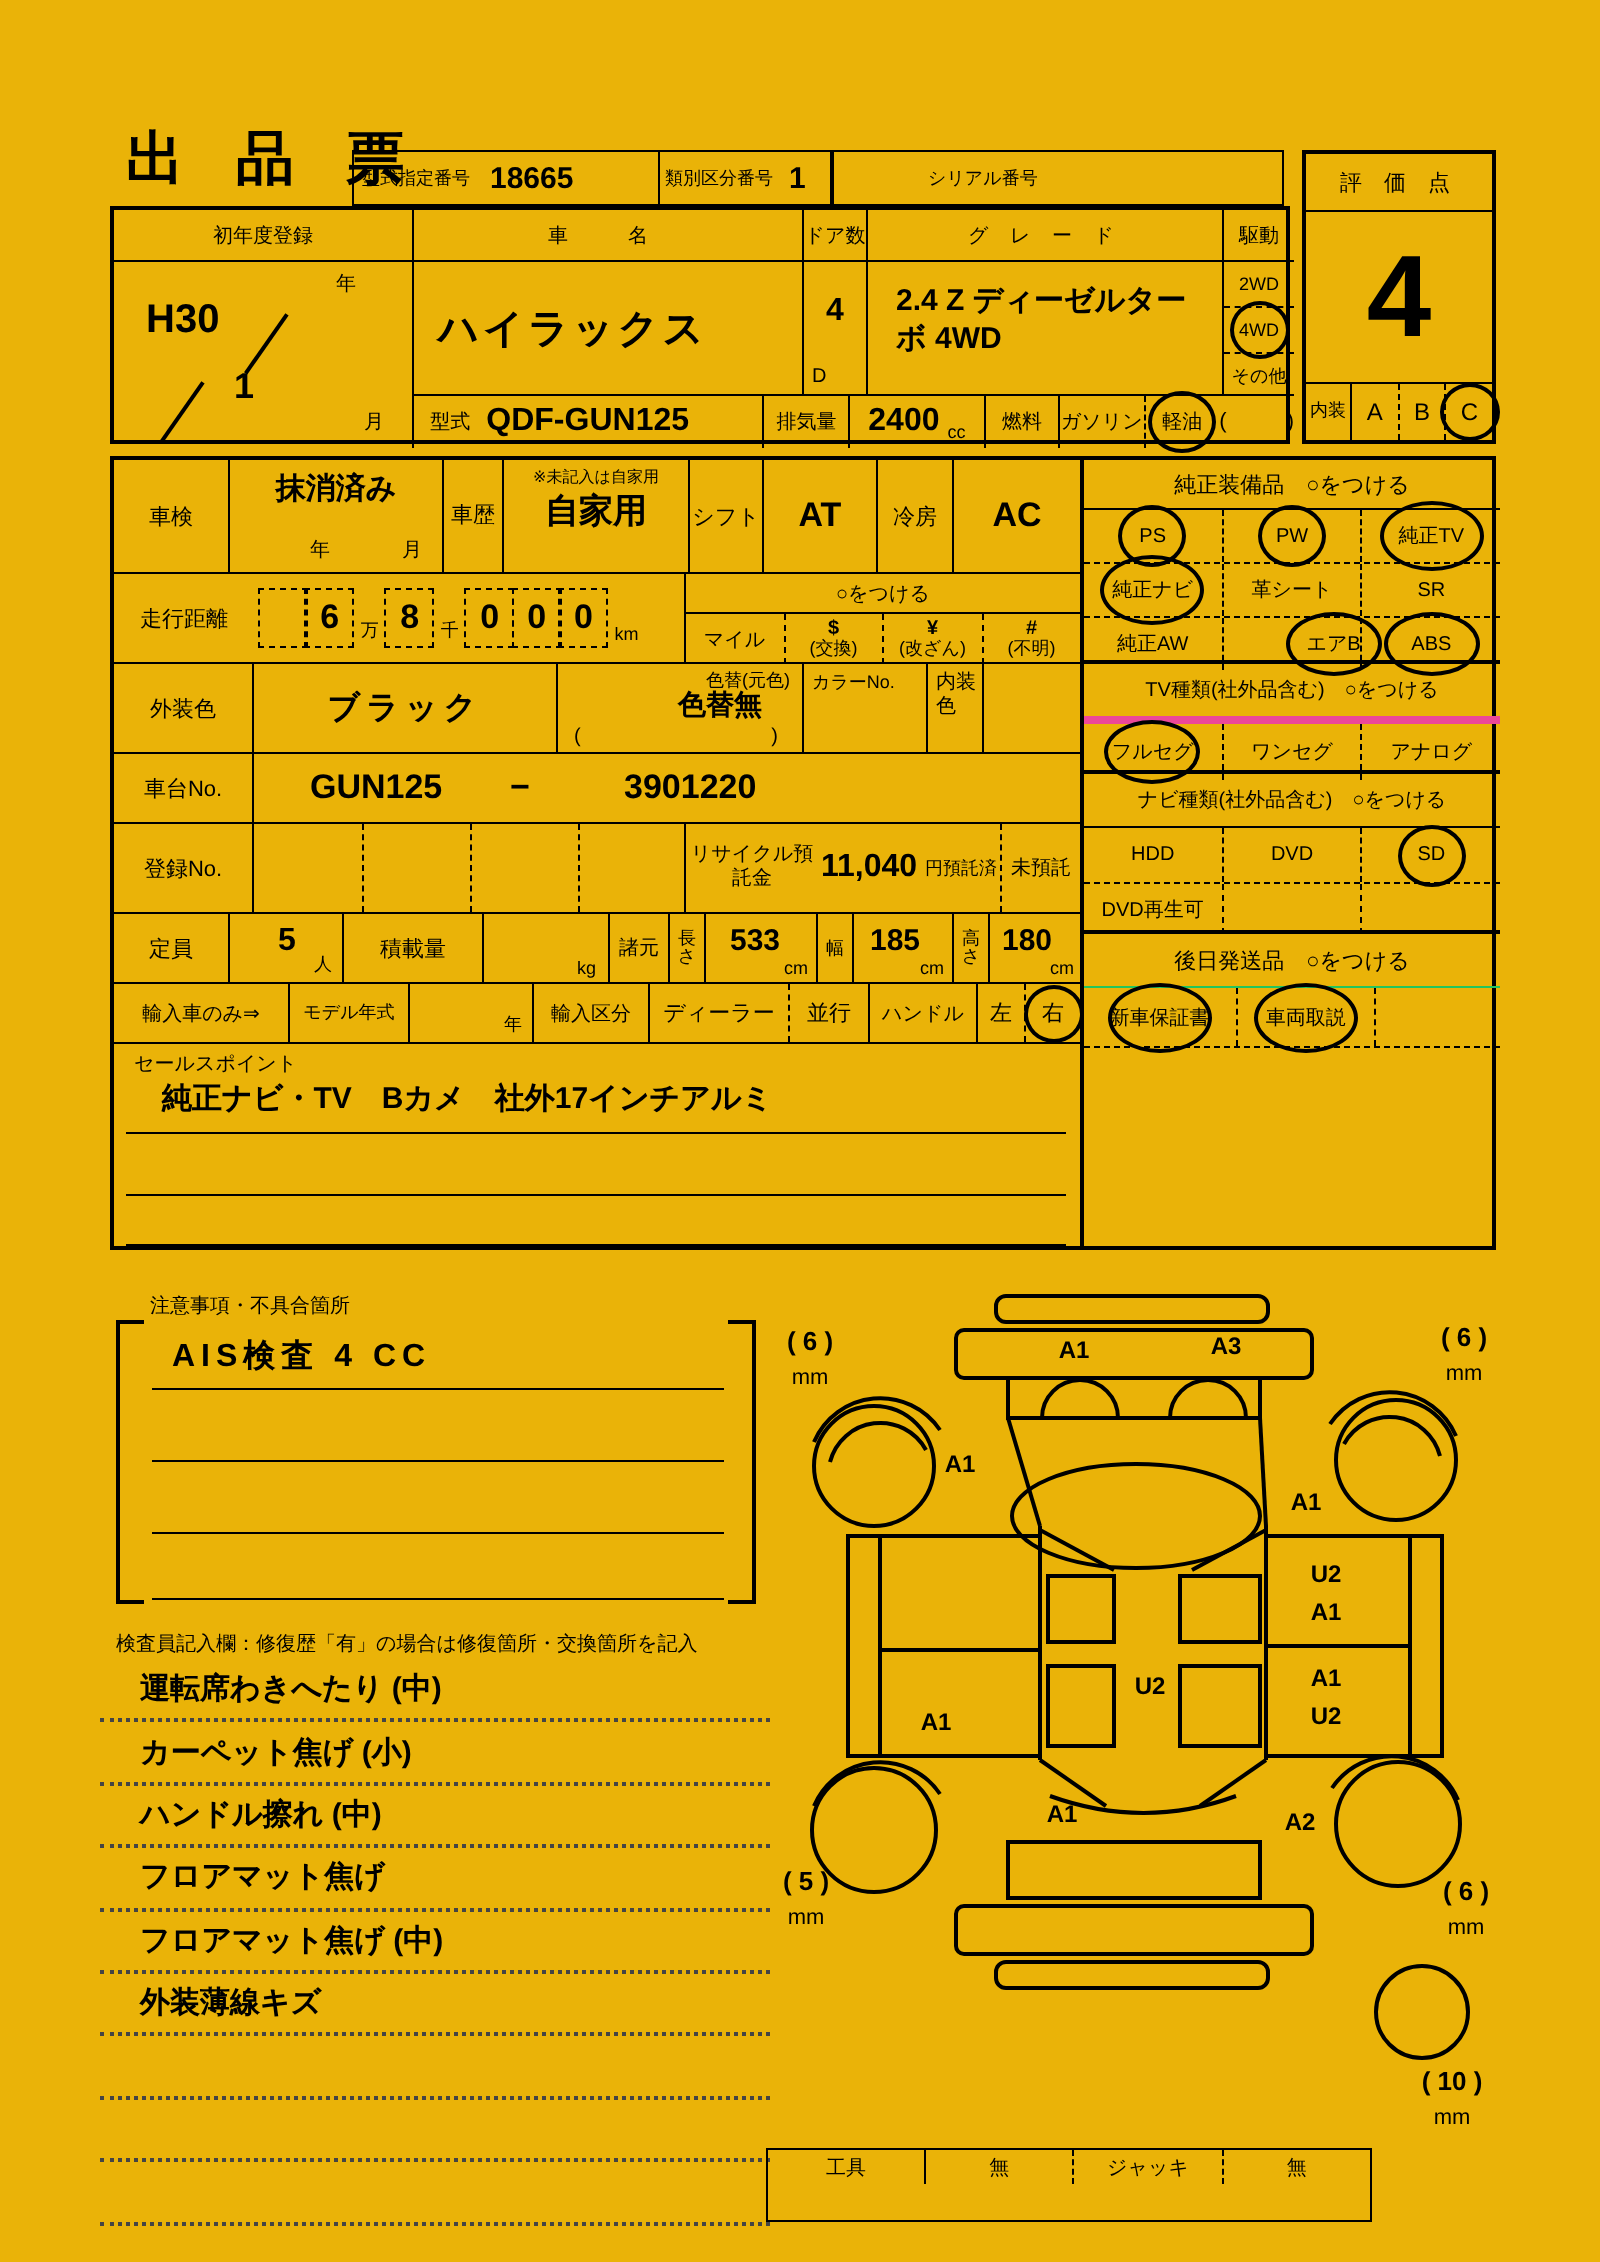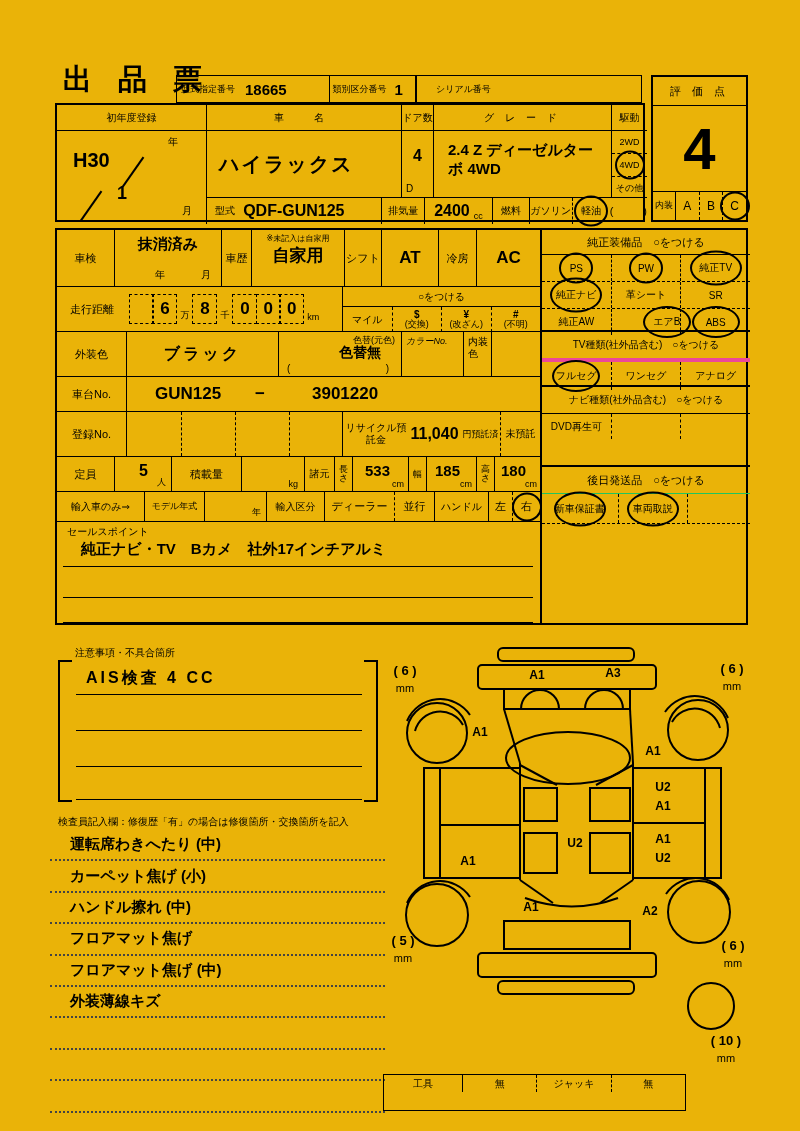--- a/index.html
+++ b/index.html
@@ -45,21 +45,21 @@
 
   <div class="abs bd" style="left:176px;top:75px;width:154px;height:28px;display:flex;align-items:center;">
     <span class="s9" style="padding-left:4px;">型式指定番号</span>
     <span class="bold s15" style="margin-left:10px;">18665</span>
   </div>
   <div class="abs bd" style="left:328.5px;top:75px;width:88px;height:28px;display:flex;align-items:center;">
     <span class="s9" style="padding-left:3px;">類別区分番号</span>
     <span class="bold s15" style="margin-left:8px;">1</span>
   </div>
   <div class="abs bd" style="left:415px;top:75px;width:227px;height:28px;display:flex;align-items:center;">
-    <span class="s9" style="padding-left:20px;">シリアル番号</span>
+    <span class="s9" style="padding-left:20px;margin-left:28px;">シリアル番号</span>
   </div>
 
   <div class="abs bd2" style="left:651px;top:75px;width:97px;height:147px;">
     <div class="fc s11" style="height:28px;border-bottom:1.6px solid #000;letter-spacing:4px;">評 価 点</div>
     <div class="fc bold" style="height:85px;font-size:58px;">4</div>
     <div class="abs" style="left:0;right:0;bottom:0;height:29px;border-top:1.6px solid #000;display:flex;">
       <div class="fc s9 bdr" style="width:22px;line-height:1.05;text-align:center;">内装</div>
       <div class="fc s12" style="flex:1;">A</div>
       <div class="fc s12 dshl" style="flex:1;">B</div>
       <div class="fc s12 dshl" style="flex:1;">
@@ -182,21 +182,21 @@
 
     <div class="abs bdb" style="left:0;top:102px;width:483px;height:45px;">
       <div class="abs fc s11 bdr" style="left:0;top:0;width:70px;height:100%;">外装色</div>
       <div class="abs fc bold s16 bdr" style="left:70px;top:0;width:152px;height:100%;letter-spacing:3px;">ブラック</div>
       <div class="abs bdr" style="left:222px;top:0;width:123px;height:100%;">
         <span class="abs s9" style="right:6px;top:2px;">色替(元色)</span>
         <span class="abs bold s14" style="right:20px;top:12px;">色替無</span>
         <span class="abs s10" style="left:8px;bottom:2px;">(</span>
         <span class="abs s10" style="right:12px;bottom:2px;">)</span>
       </div>
-      <div class="abs bdr" style="left:345px;top:0;width:62px;height:100%;font-style:italic;">
+      <div class="abs bdr" style="left:345px;top:0;width:62px;height:100%;">
         <span class="abs s9" style="left:4px;top:3px;">カラーNo.</span>
       </div>
       <div class="abs s10 bdr" style="left:407px;top:0;width:28px;height:100%;line-height:1.15;padding:4px 0 0 4px;">内装色</div>
     </div>
 
     <div class="abs bdb" style="left:0;top:147px;width:483px;height:35px;">
       <div class="abs fc s11 bdr" style="left:0;top:0;width:70px;height:100%;">車台No.</div>
       <span class="abs bold s17" style="left:98px;top:7px;">GUN125</span>
       <span class="abs bold s17" style="left:198px;top:7px;">−</span>
       <span class="abs bold s17" style="left:255px;top:7px;">3901220</span>
@@ -304,20 +304,27 @@
         <div class="fc s10" style="flex:1;">
             <span class="circ c2">フルセグ</span>
           </div>
         <div class="fc s10 dshl" style="flex:1;">ワンセグ</div>
         <div class="fc s10 dshl" style="flex:1;">アナログ</div>
       </div>
     </div>
 
     <div class="abs" style="left:485px;top:157px;width:208px;height:80px;border-bottom:2.4px solid #000;">
       <div class="fc s10" style="height:26px;border-bottom:1px solid #000;">ナビ種類(社外品含む)　○をつける</div>
+      <div style="display:flex;height:27px;border-bottom:1.6px dashed #000;">
+        <div class="fc s10" style="flex:1;">HDD</div>
+        <div class="fc s10 dshl" style="flex:1;">DVD</div>
+        <div class="fc s10 dshl" style="flex:1;">
+            <span class="circ c1">SD</span>
+          </div>
+      </div>
       <div style="display:flex;height:25px;">
         <div class="fc s10" style="flex:1;">DVD再生可</div>
         <div class="dshl" style="flex:1;"></div>
         <div class="dshl" style="flex:1;"></div>
       </div>
     </div>
 
     <div class="abs" style="left:485px;top:237px;width:208px;height:65px;">
       <div class="fc s11" style="height:26px;border-bottom:1px solid #22c55e;">後日発送品　○をつける</div>
       <div style="display:flex;height:29px;border-bottom:1.6px dashed #000;">

